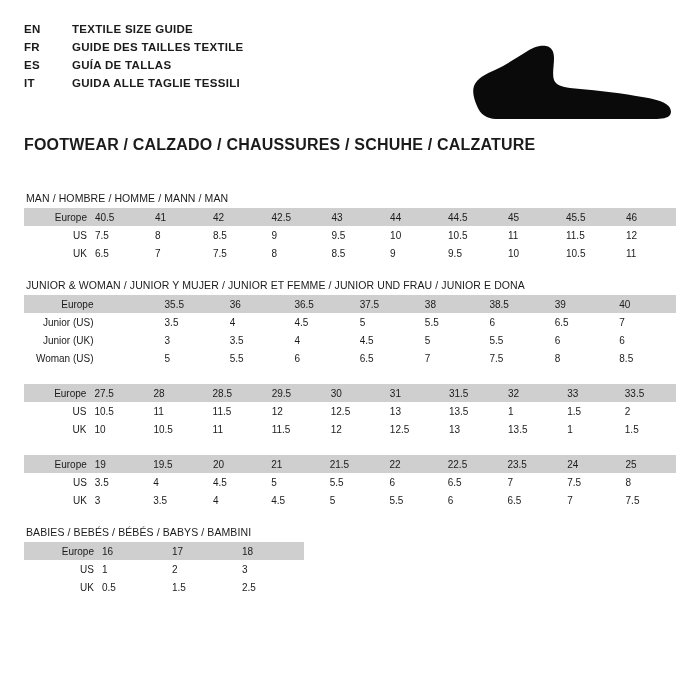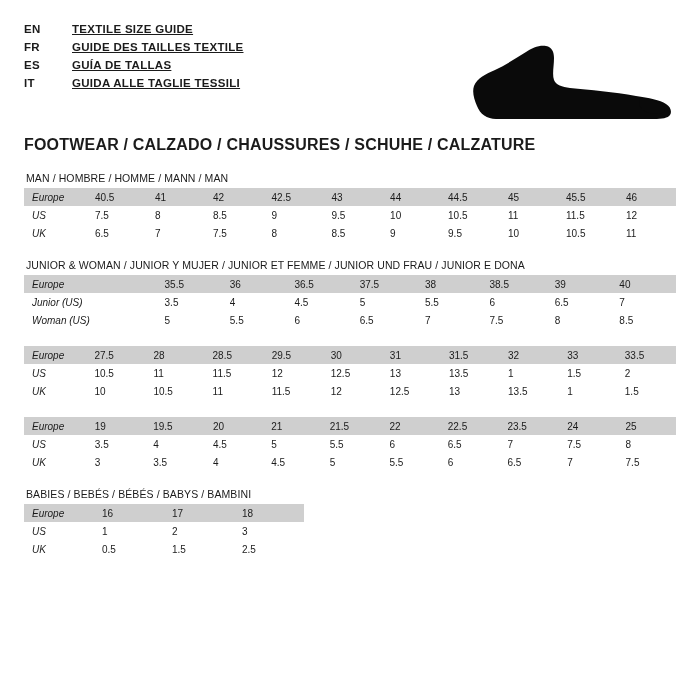--- a/index.html
+++ b/index.html
@@ -35,38 +35,37 @@
     vertical-align: top;
     line-height: 14px;
   }
   .lang-code {
     width: 48px;
     color: #1b1b1b;
   }
   .lang-text {
     color: #1b1b1b;
     text-transform: uppercase;
-    text-decoration: underline;
   }
   .shoe {
     position: absolute;
     top: 22px;
     right: 0px;
     width: 232px;
     height: 80px;
   }
   .category {
     margin-top: 14px;
     font-size: 16px;
     font-weight: bold;
     letter-spacing: 0.2px;
   }
 
   
-  .sections { margin-top: 18px; }
+  .sections { margin-top: 38px; }
   .section { margin-bottom: 17px; }
   .section-title {
     font-size: 10.5px;
     font-weight: normal;
     letter-spacing: 0.1px;
     margin: 0 0 4px 2px;
     color: #1b1b1b;
   }
   table.size {
     border-collapse: collapse;
@@ -77,22 +76,21 @@
     height: 18px;
     padding: 0 0 0 8px;
     color: #1b1b1b;
     white-space: nowrap;
     overflow: hidden;
   }
   table.size tr.head td {
     background: #cfcfcf;
   }
   table.size td.rowlabel {
-    text-align: left;
-    font-style: italic;
+    text-align: right;
   }
   table.size tr.head td.rowlabel {
     font-weight: normal;
   }
 </style>
 </head>
 <body>
 
 <div class="page">
 
@@ -228,20 +226,32 @@
               <td>3.5</td>
               <td>4</td>
               <td>4.5</td>
               <td>5</td>
               <td>5.5</td>
               <td>6</td>
               <td>6.5</td>
               <td>7</td>
             </tr>
             <tr class="">
+              <td class="rowlabel">Junior (UK)</td>
+              <td></td>
+              <td>3</td>
+              <td>3.5</td>
+              <td>4</td>
+              <td>4.5</td>
+              <td>5</td>
+              <td>5.5</td>
+              <td>6</td>
+              <td>6</td>
+            </tr>
+            <tr class="">
               <td class="rowlabel">Woman (US)</td>
               <td></td>
               <td>5</td>
               <td>5.5</td>
               <td>6</td>
               <td>6.5</td>
               <td>7</td>
               <td>7.5</td>
               <td>8</td>
               <td>8.5</td>

